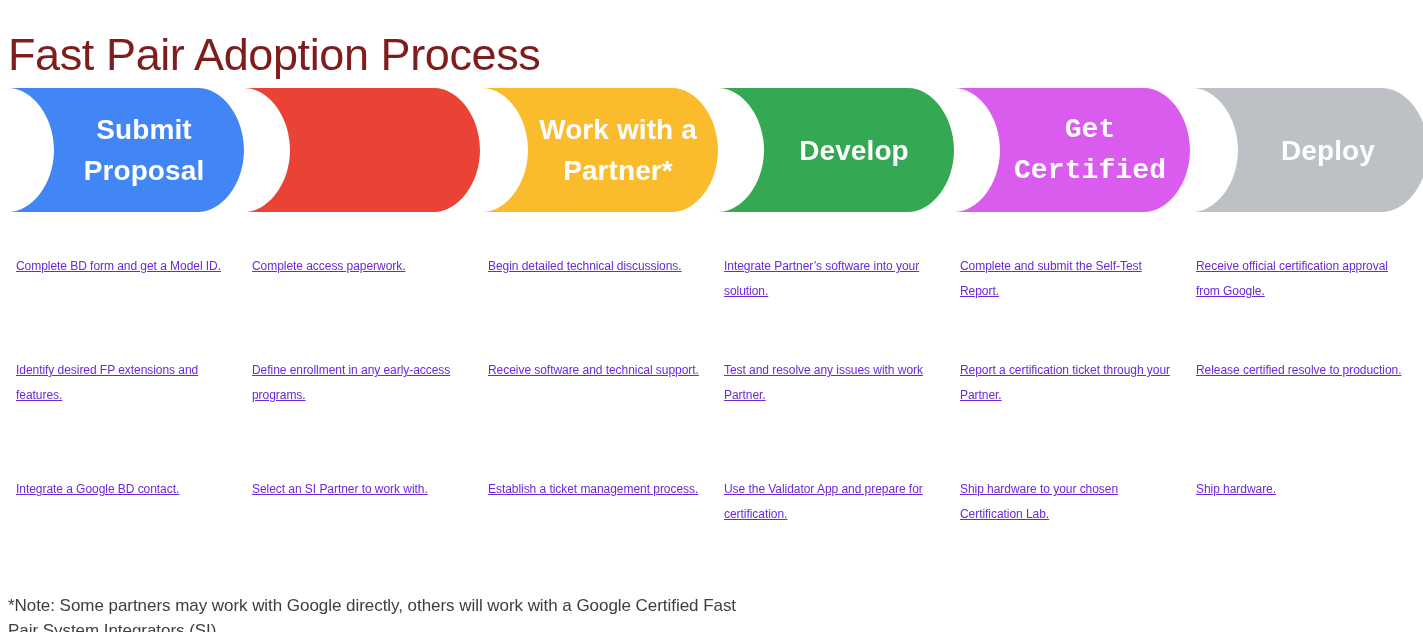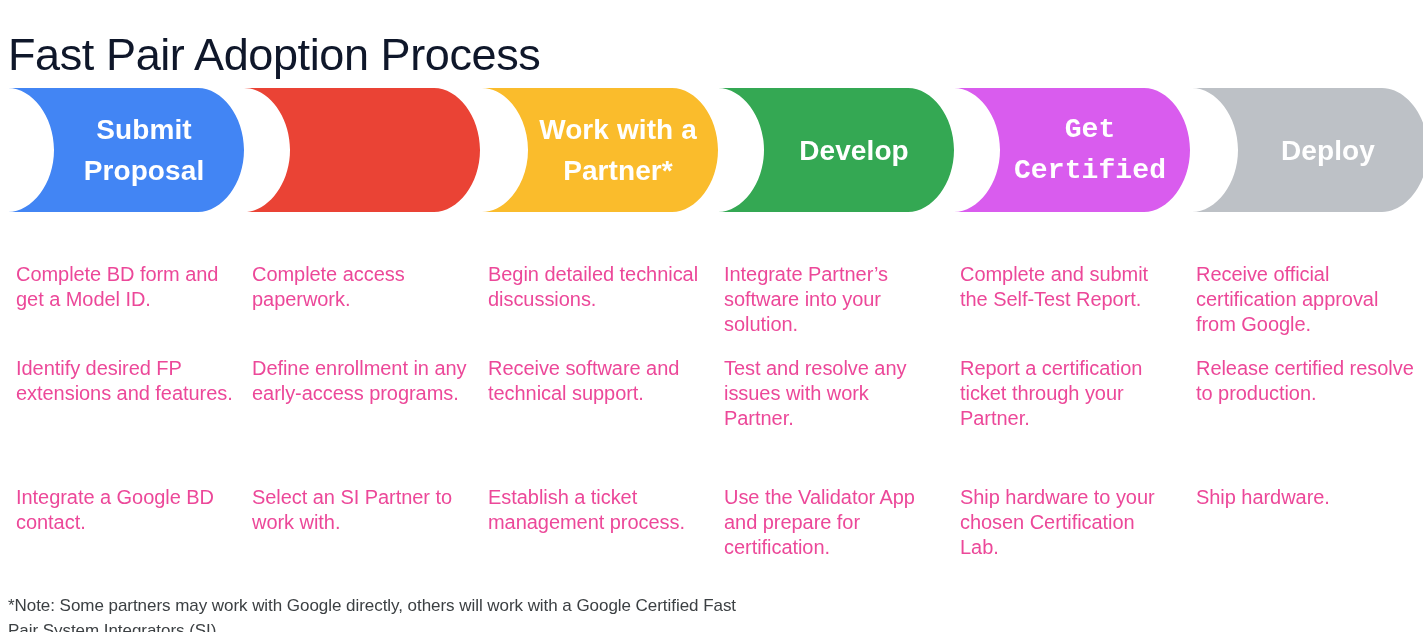--- a/index.html
+++ b/index.html
@@ -18,21 +18,21 @@
   }
 
   
   .page-title {
     position: absolute;
     left: 8px;
     top: -4px;
     font-size: 45px;
     font-weight: 400;
     letter-spacing: -0.4px;
-    color: #0f172a;
+    color: #7f1d1d;
     line-height: 58px;
     white-space: nowrap;
   }
 
   
   .chevron-strip {
     position: absolute;
     left: 0;
     top: 88px;
     width: 1324px;
@@ -89,27 +89,28 @@
     width: 218px;
   }
   .column.k0 { left: 16px; }
   .column.k1 { left: 252px; }
   .column.k2 { left: 488px; }
   .column.k3 { left: 724px; }
   .column.k4 { left: 960px; }
   .column.k5 { left: 1196px; }
 
   .bullet {
-    font-size: 20px;
+    font-size: 12px;
     line-height: 25px;
-    color: #ec4899;
+    color: #6d28d9;
     letter-spacing: -0.05px;
+    text-decoration: underline;
   }
   .bullet.b0 { position: absolute; top: 4px; }
-  .bullet.b1 { position: absolute; top: 98px; }
+  .bullet.b1 { position: absolute; top: 108px; }
   .bullet.b2 { position: absolute; top: 227px; }
 
   
   .footnote {
     position: absolute;
     left: 8px;
     top: 576px;
     width: 760px;
     font-size: 17px;
     line-height: 25px;

